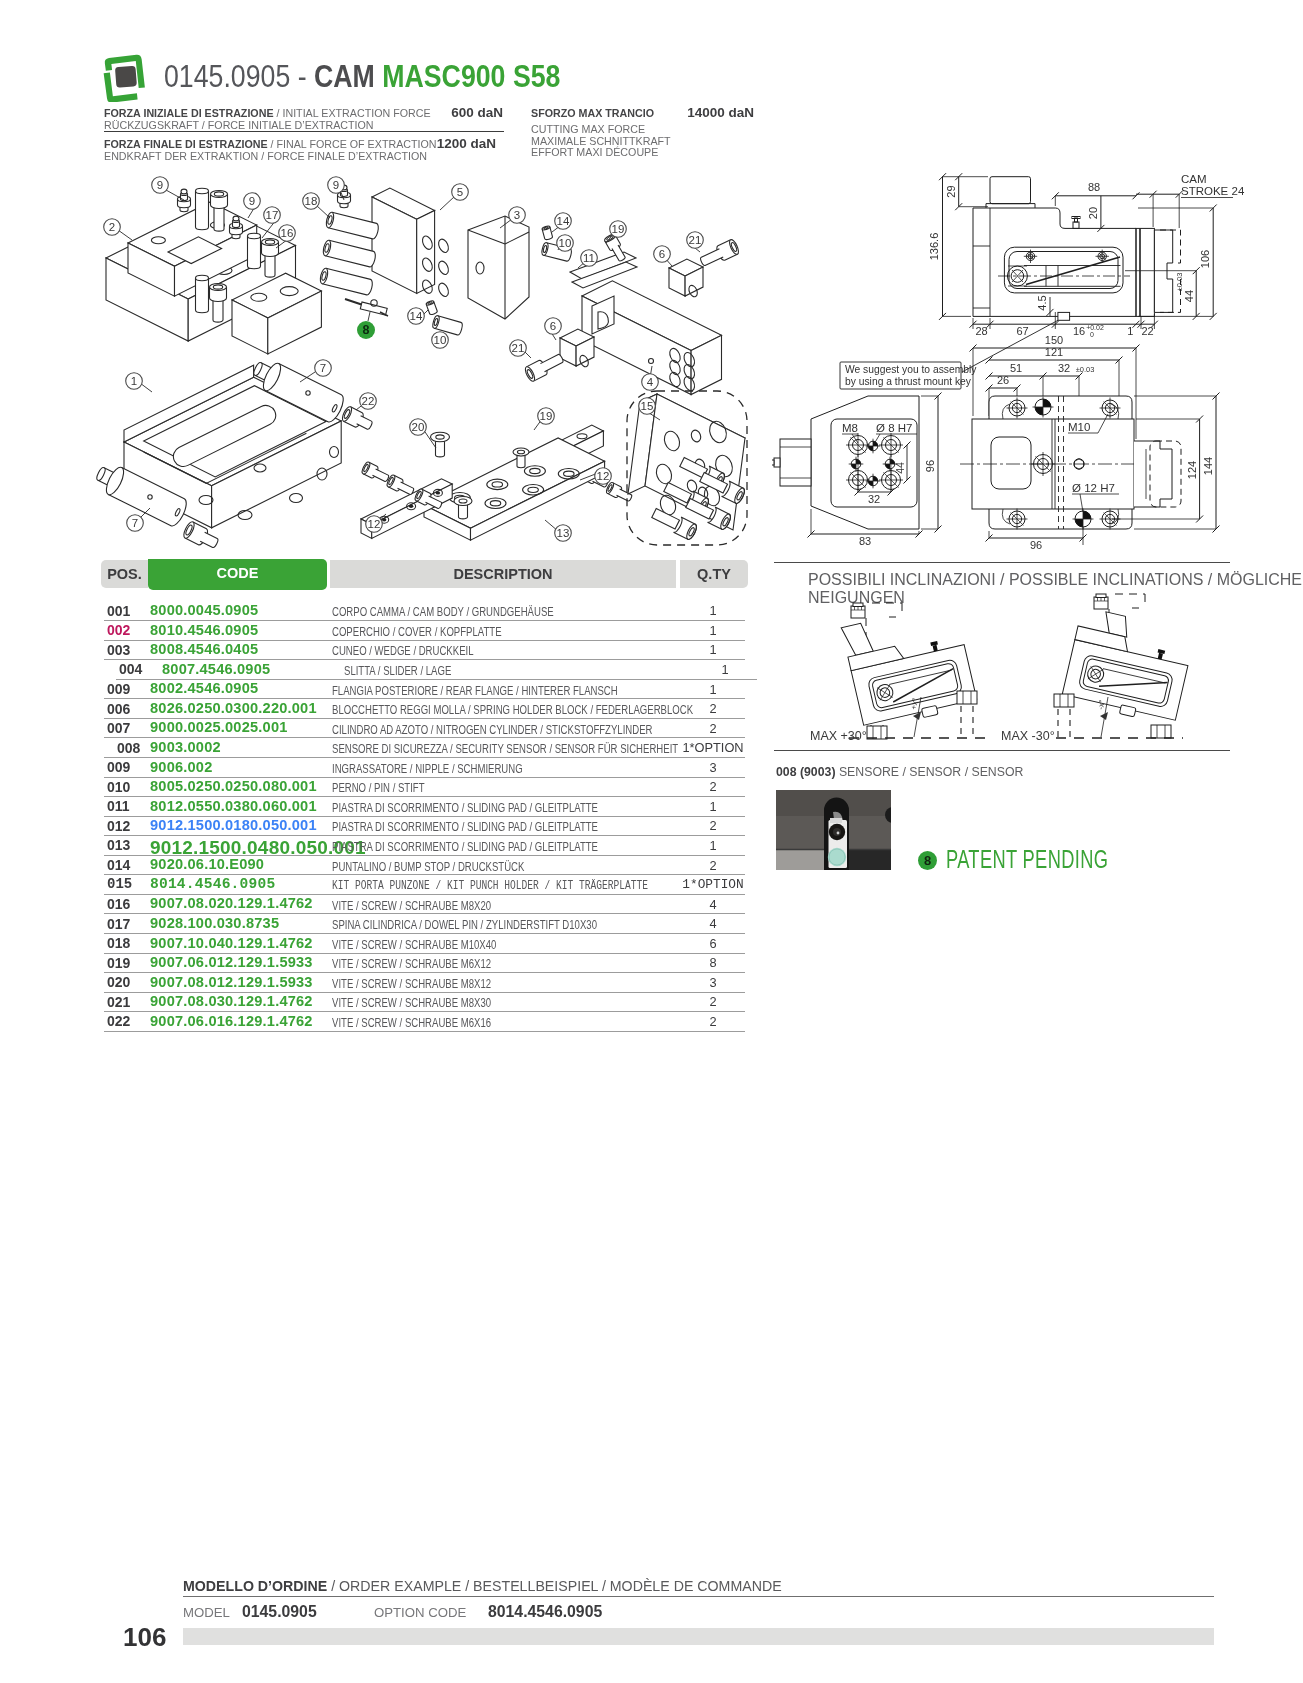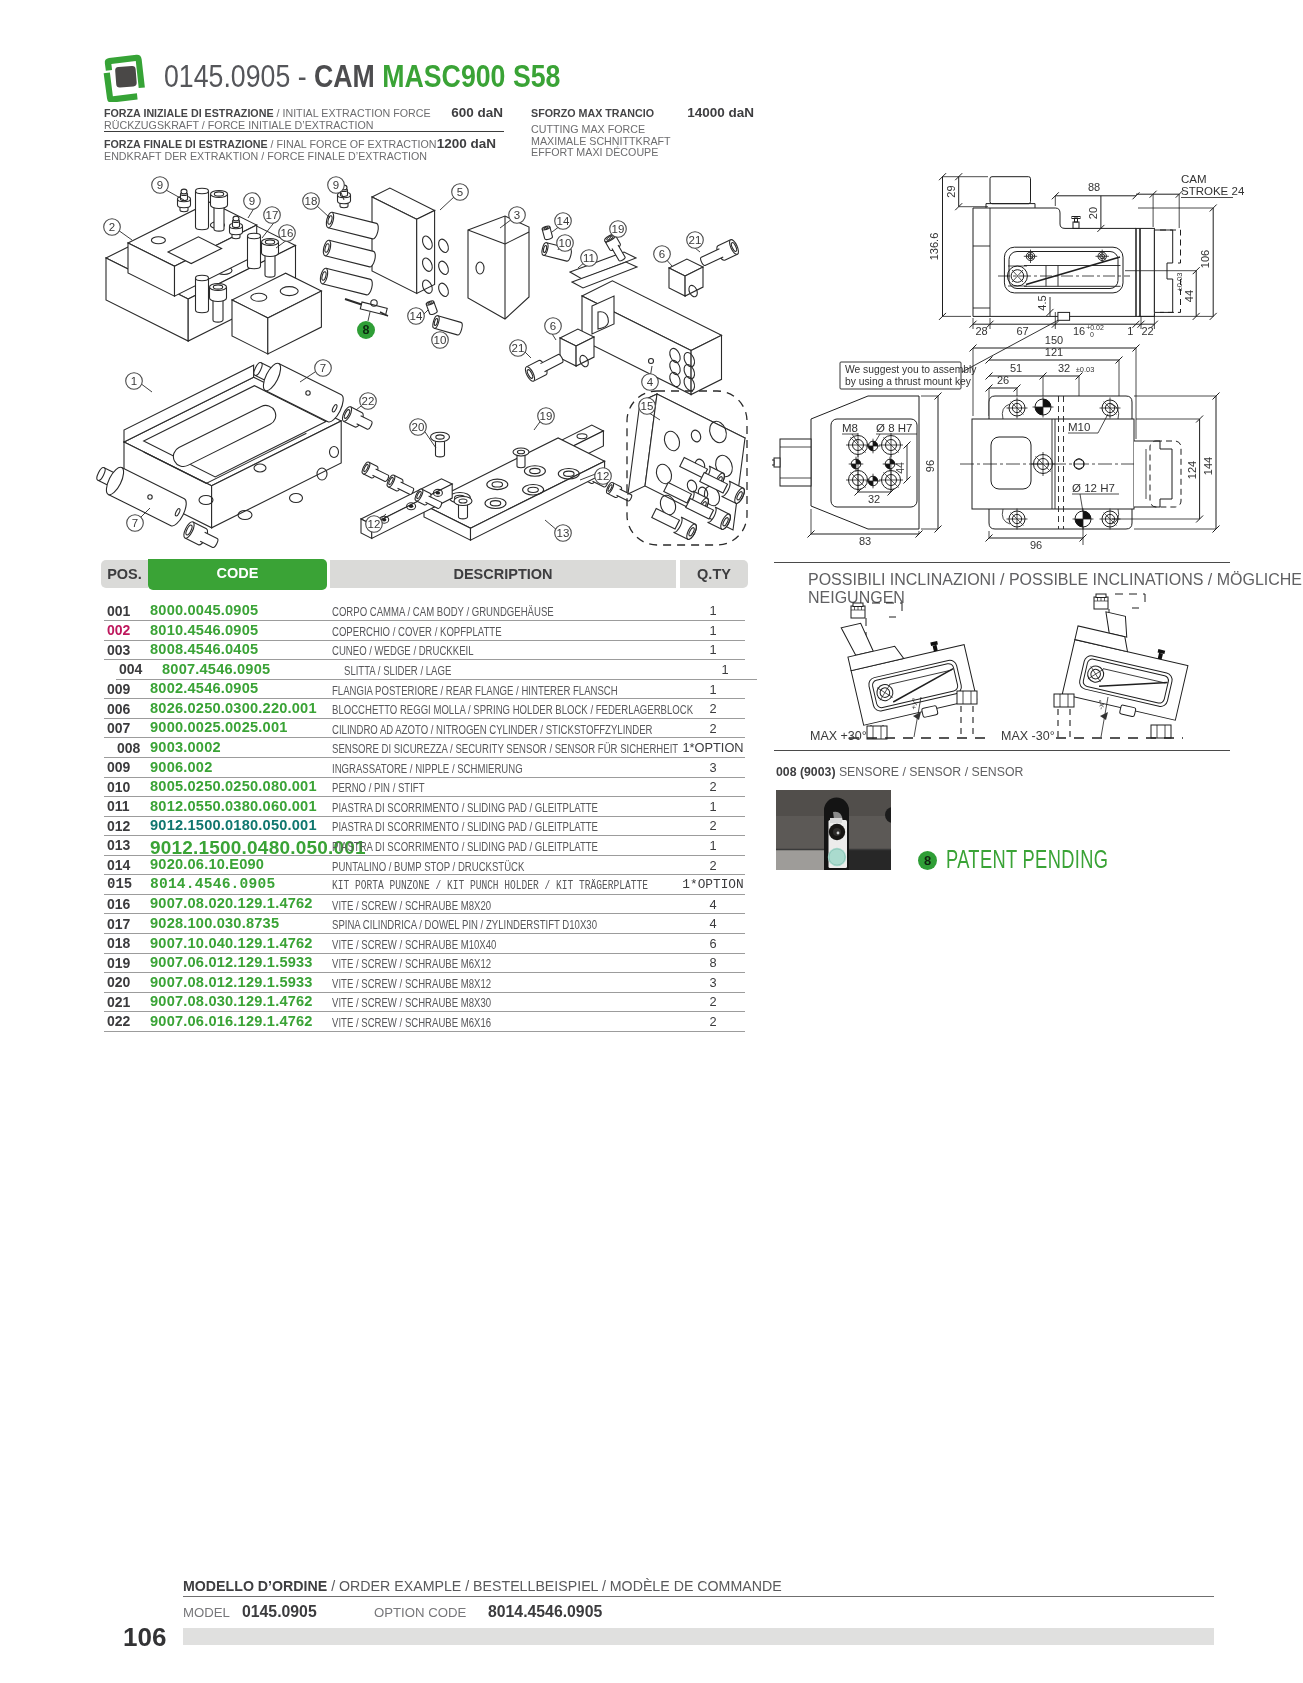--- a/index.html
+++ b/index.html
@@ -1057,21 +1057,21 @@
 
   <div class="abs" style="left:104px;top:796.1px;width:641px;height:19.55px;border-bottom:1px solid #9c9c9c;">
     <div class="abs" style="left:3px;top:2.2px;width:32px;font-size:14px;color:#3b3b3d;"><b>011</b></div>
     <div class="abs" style="left:46px;top:1.6px;font-size:14.6px;color:#3aa336;letter-spacing:0.2px;"><b>8012.0550.0380.060.001</b></div>
     <div class="abs" style="left:228px;top:3.8px;font-size:13.4px;color:#57575a;white-space:nowrap;transform:scaleX(0.715);transform-origin:left top;">PIASTRA DI SCORRIMENTO / SLIDING PAD / GLEITPLATTE</div>
     <div class="abs" style="left:564px;top:2.8px;width:90px;text-align:center;font-size:12.8px;color:#3b3b3d;">1</div>
   </div>
 
   <div class="abs" style="left:104px;top:815.7px;width:641px;height:19.55px;border-bottom:1px solid #9c9c9c;">
     <div class="abs" style="left:3px;top:2.2px;width:32px;font-size:14px;color:#3b3b3d;"><b>012</b></div>
-    <div class="abs" style="left:46px;top:1.6px;font-size:14.6px;color:#0f766e;letter-spacing:0.2px;"><b>9012.1500.0180.050.001</b></div>
+    <div class="abs" style="left:46px;top:1.6px;font-size:14.6px;color:#3b82f6;letter-spacing:0.2px;"><b>9012.1500.0180.050.001</b></div>
     <div class="abs" style="left:228px;top:3.8px;font-size:13.4px;color:#57575a;white-space:nowrap;transform:scaleX(0.715);transform-origin:left top;">PIASTRA DI SCORRIMENTO / SLIDING PAD / GLEITPLATTE</div>
     <div class="abs" style="left:564px;top:2.8px;width:90px;text-align:center;font-size:12.8px;color:#3b3b3d;">2</div>
   </div>
 
   <div class="abs" style="left:104px;top:835.2px;width:641px;height:19.55px;border-bottom:1px solid #9c9c9c;">
     <div class="abs" style="left:3px;top:2.2px;width:32px;font-size:14px;color:#3b3b3d;"><b>013</b></div>
     <div class="abs" style="left:46px;top:1.6px;font-size:19px;color:#3aa336;letter-spacing:0.2px;"><b>9012.1500.0480.050.001</b></div>
     <div class="abs" style="left:228px;top:3.8px;font-size:13.4px;color:#57575a;white-space:nowrap;transform:scaleX(0.715);transform-origin:left top;">PIASTRA DI SCORRIMENTO / SLIDING PAD / GLEITPLATTE</div>
     <div class="abs" style="left:564px;top:2.8px;width:90px;text-align:center;font-size:12.8px;color:#3b3b3d;">1</div>
   </div>

